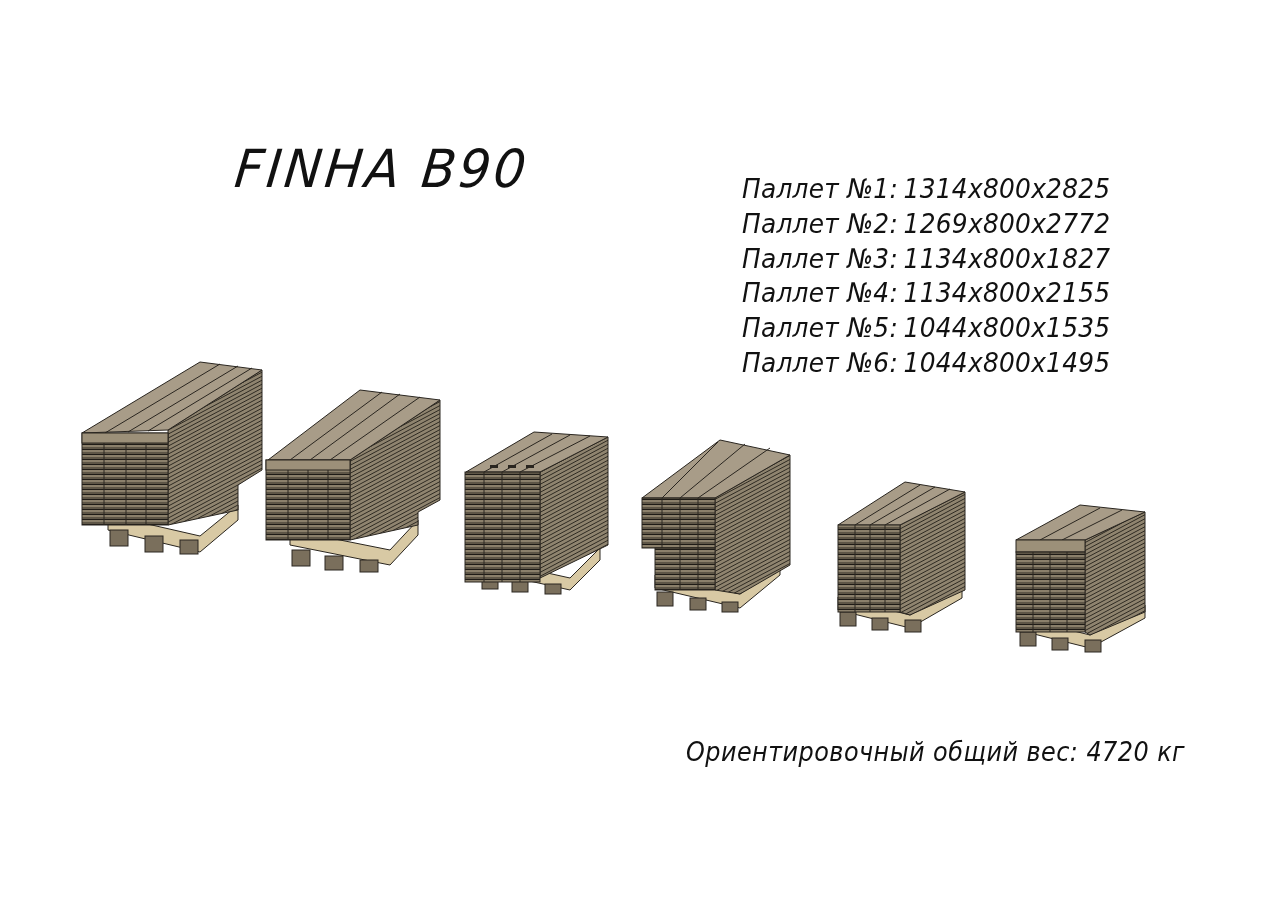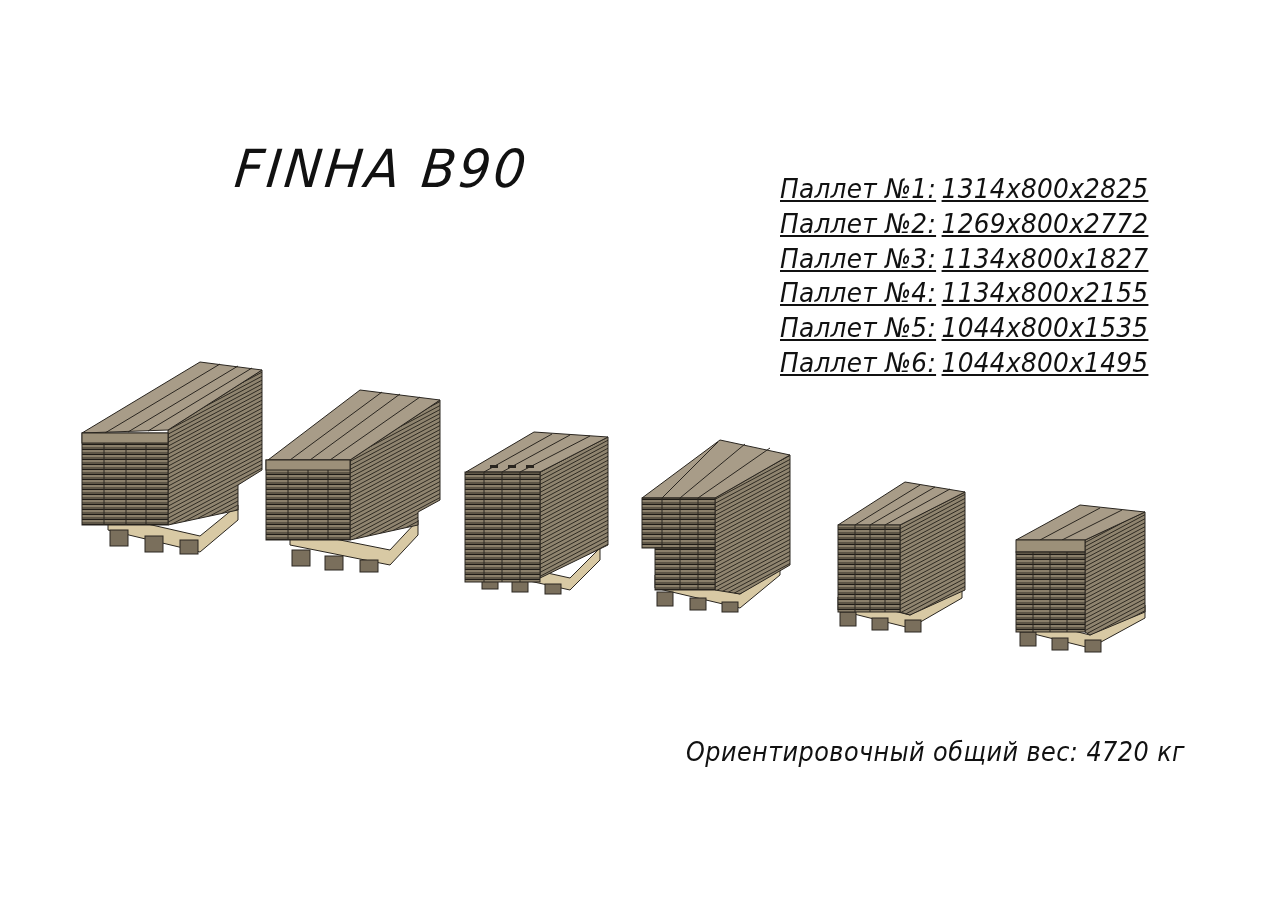--- a/index.html
+++ b/index.html
@@ -23,24 +23,23 @@
       font-style: italic;
       font-weight: normal;
       letter-spacing: 3px;
       transform: skewX(-6deg) scaleY(1.05);
       transform-origin: left top;
       line-height: 1;
       font-family: "DejaVu Sans", sans-serif;
     }
     .specs {
       position: absolute;
-      left: 780px;
+      left: 742px;
       top: 172px;
       width: 340px;
-      text-decoration: underline;
     }
     .spec-row {
       height: 34.8px;
       font-size: 27px;
       font-style: italic;
       white-space: nowrap;
       line-height: 34px;
       transform: scaleX(0.92);
       transform-origin: left center;
       font-family: "DejaVu Sans", sans-serif;

